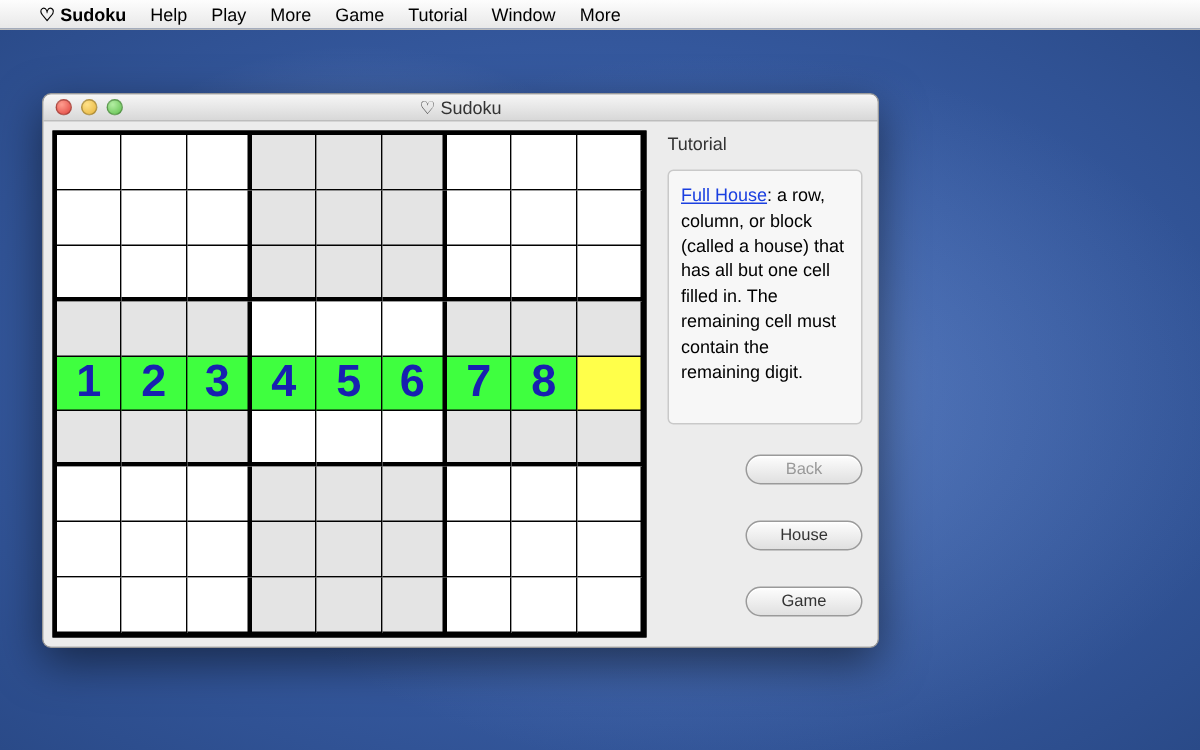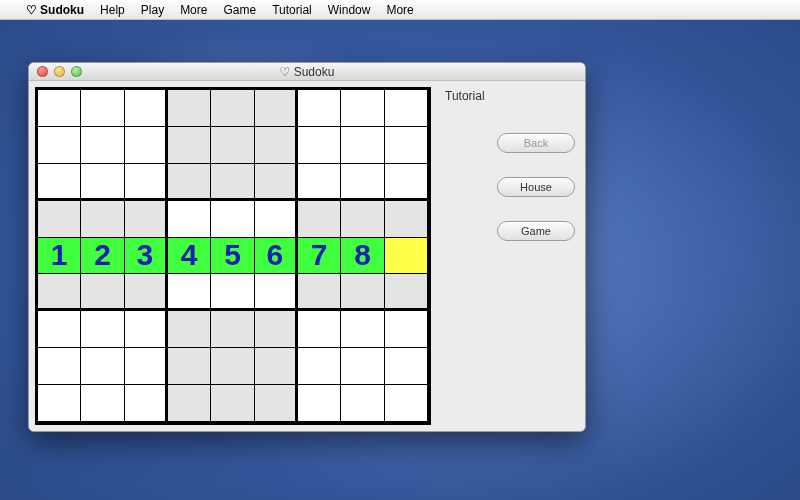--- a/index.html
+++ b/index.html
@@ -275,20 +275,23 @@
           <div class="cell shaded"></div>
           <div class="cell shaded"></div>
           <div class="cell shaded thick-r"></div>
           <div class="cell"></div>
           <div class="cell"></div>
           <div class="cell"></div>
         </div>
     </div>
     <div class="sidebar">
       <div class="tutorial-label">Tutorial</div>
+      <div class="tutorial-box">
+        <a href="#">Full House</a><span>: a row, column, or block (called a house) that has all but one cell filled in. The remaining cell must contain the remaining digit.</span>
+      </div>
       <div class="buttons">
         <button class="aqua-btn disabled">Back</button>
         <button class="aqua-btn">House</button>
         <button class="aqua-btn">Game</button>
       </div>
     </div>
   </div>
 </div>
 
 </body></html>

